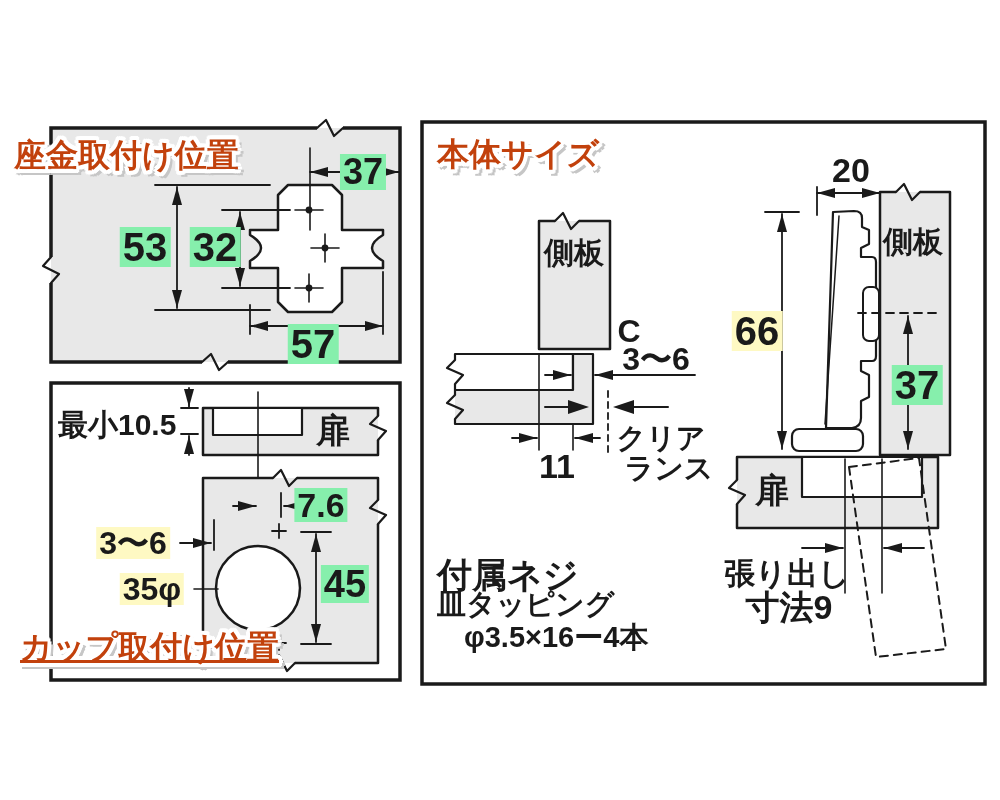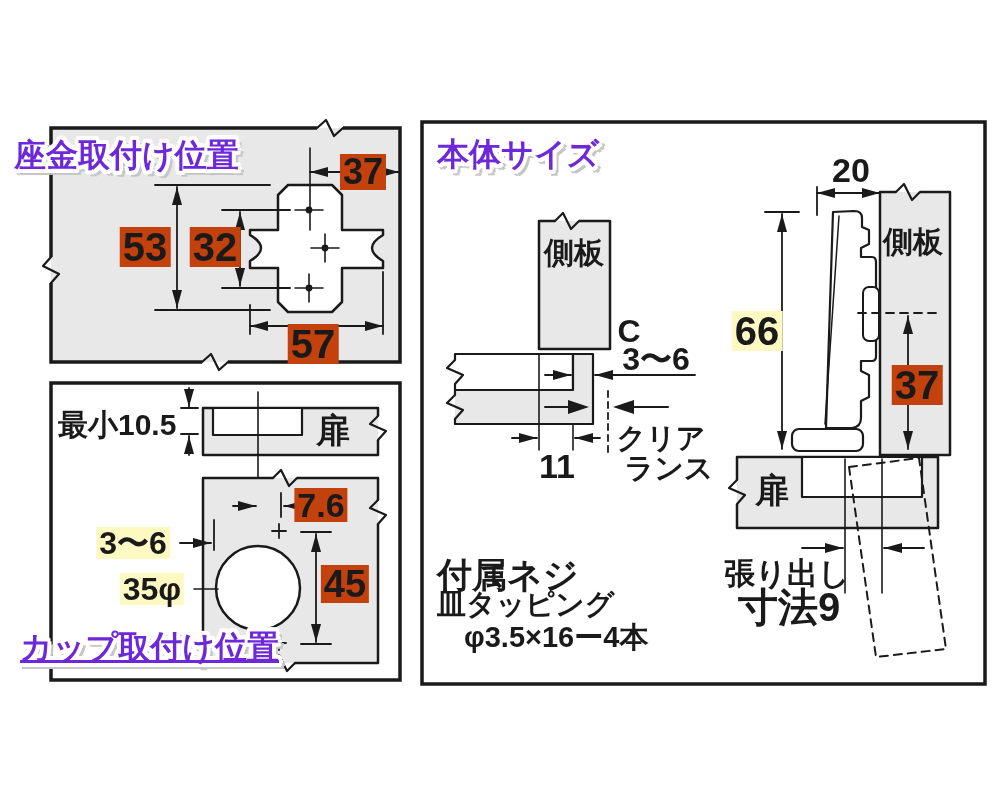--- a/index.html
+++ b/index.html
@@ -9,25 +9,25 @@
     color:#1a1a1a;background:#ffffff;
   }
   #drawing{position:absolute;left:0;top:0;}
   .lbl{
     position:absolute;transform:translate(-50%,-50%);
     font-weight:700;white-space:nowrap;line-height:1;color:#1a1a1a;
     letter-spacing:0px;
   }
   .lbl.left{transform:translateY(-50%);}
   .lbl.topleft{transform:none;}
-  .bgg{background:#c2410c;padding:0 3px;}
+  .bgg{background:#86efac;padding:0 3px;}
   .bgw{background:#fef9c3;padding:0 3px;}
   .title{
     position:absolute;font-weight:700;white-space:nowrap;line-height:1;
-    color:#6d28d9;font-size:32px;
+    color:#c2410c;font-size:32px;
     text-shadow:
       -3px -3px 0 #fff, 3px -3px 0 #fff, -3px 3px 0 #fff, 3px 3px 0 #fff,
       -4px 0 0 #fff, 4px 0 0 #fff, 0 -4px 0 #fff, 0 4px 0 #fff,
       -2px -4px 0 #fff, 2px -4px 0 #fff, -2px 4px 0 #fff, 2px 4px 0 #fff,
       5px 6px 0 #c6c6c6, 2px 6px 0 #c6c6c6, 6px 3px 0 #c6c6c6;
   }
   svg line, svg polyline, svg path, svg rect, svg polygon, svg circle{vector-effect:none;}
 </style>
 </head>
 <body>
@@ -260,19 +260,19 @@
   <div class="lbl" style="left:557px;top:466px;font-size:34px;">11</div>
   <div class="lbl" style="left:661px;top:438px;font-size:29px;">クリア</div>
   <div class="lbl" style="left:669px;top:468px;font-size:29px;text-align:center;">ランス</div>
 
   <div class="lbl" style="left:851px;top:170px;font-size:34px;">20</div>
   <div class="lbl bgw" style="left:757px;top:331px;font-size:40px;">66</div>
   <div class="lbl" style="left:913px;top:242px;font-size:30px;">側板</div>
   <div class="lbl bgg" style="left:917px;top:385px;font-size:40px;">37</div>
   <div class="lbl" style="left:772px;top:490px;font-size:34px;">扉</div>
   <div class="lbl" style="left:787px;top:573px;font-size:31px;">張り出し</div>
-  <div class="lbl" style="left:789px;top:607px;font-size:40px;">寸法9</div>
+  <div class="lbl" style="left:789px;top:607px;font-size:34px;">寸法9</div>
 
   <div class="lbl topleft" style="left:437px;top:557px;font-size:35px;">付属ネジ</div>
   <div class="lbl topleft" style="left:437px;top:590px;font-size:29px;">皿タッピング</div>
   <div class="lbl topleft" style="left:464px;top:623px;font-size:29px;">φ3.5×16ー4本</div>
 
 </div>
 
 </body></html>

